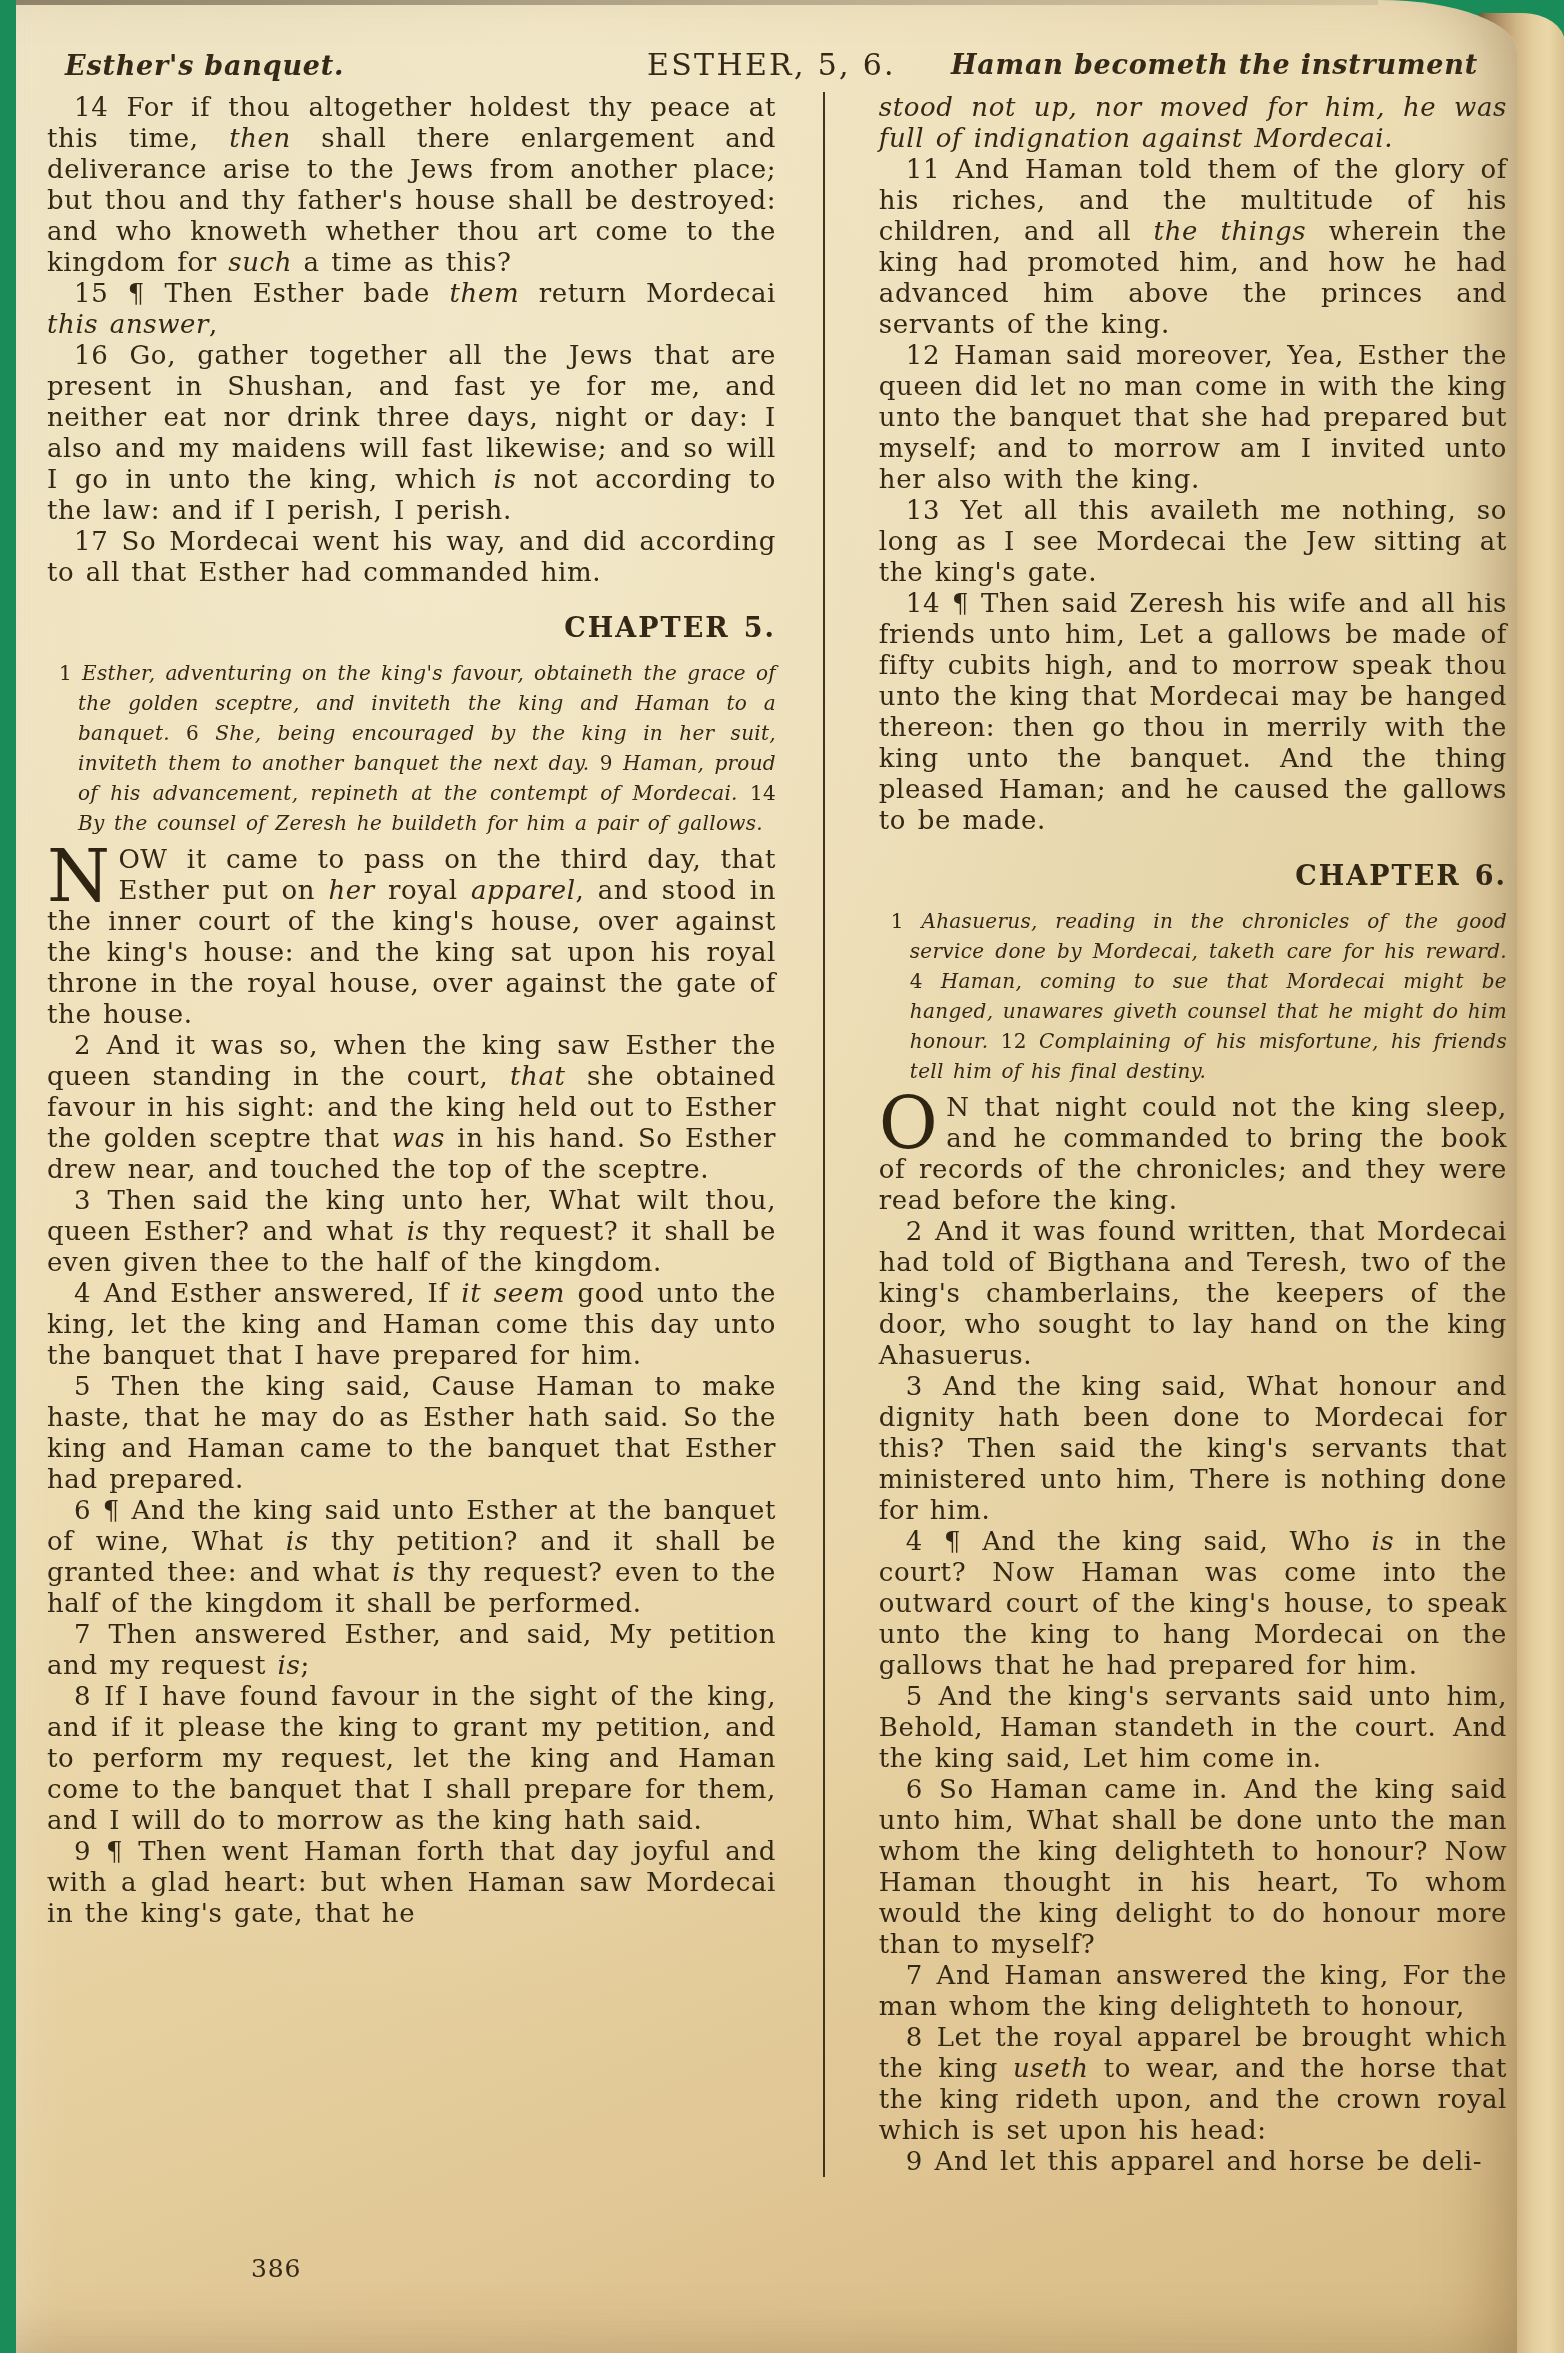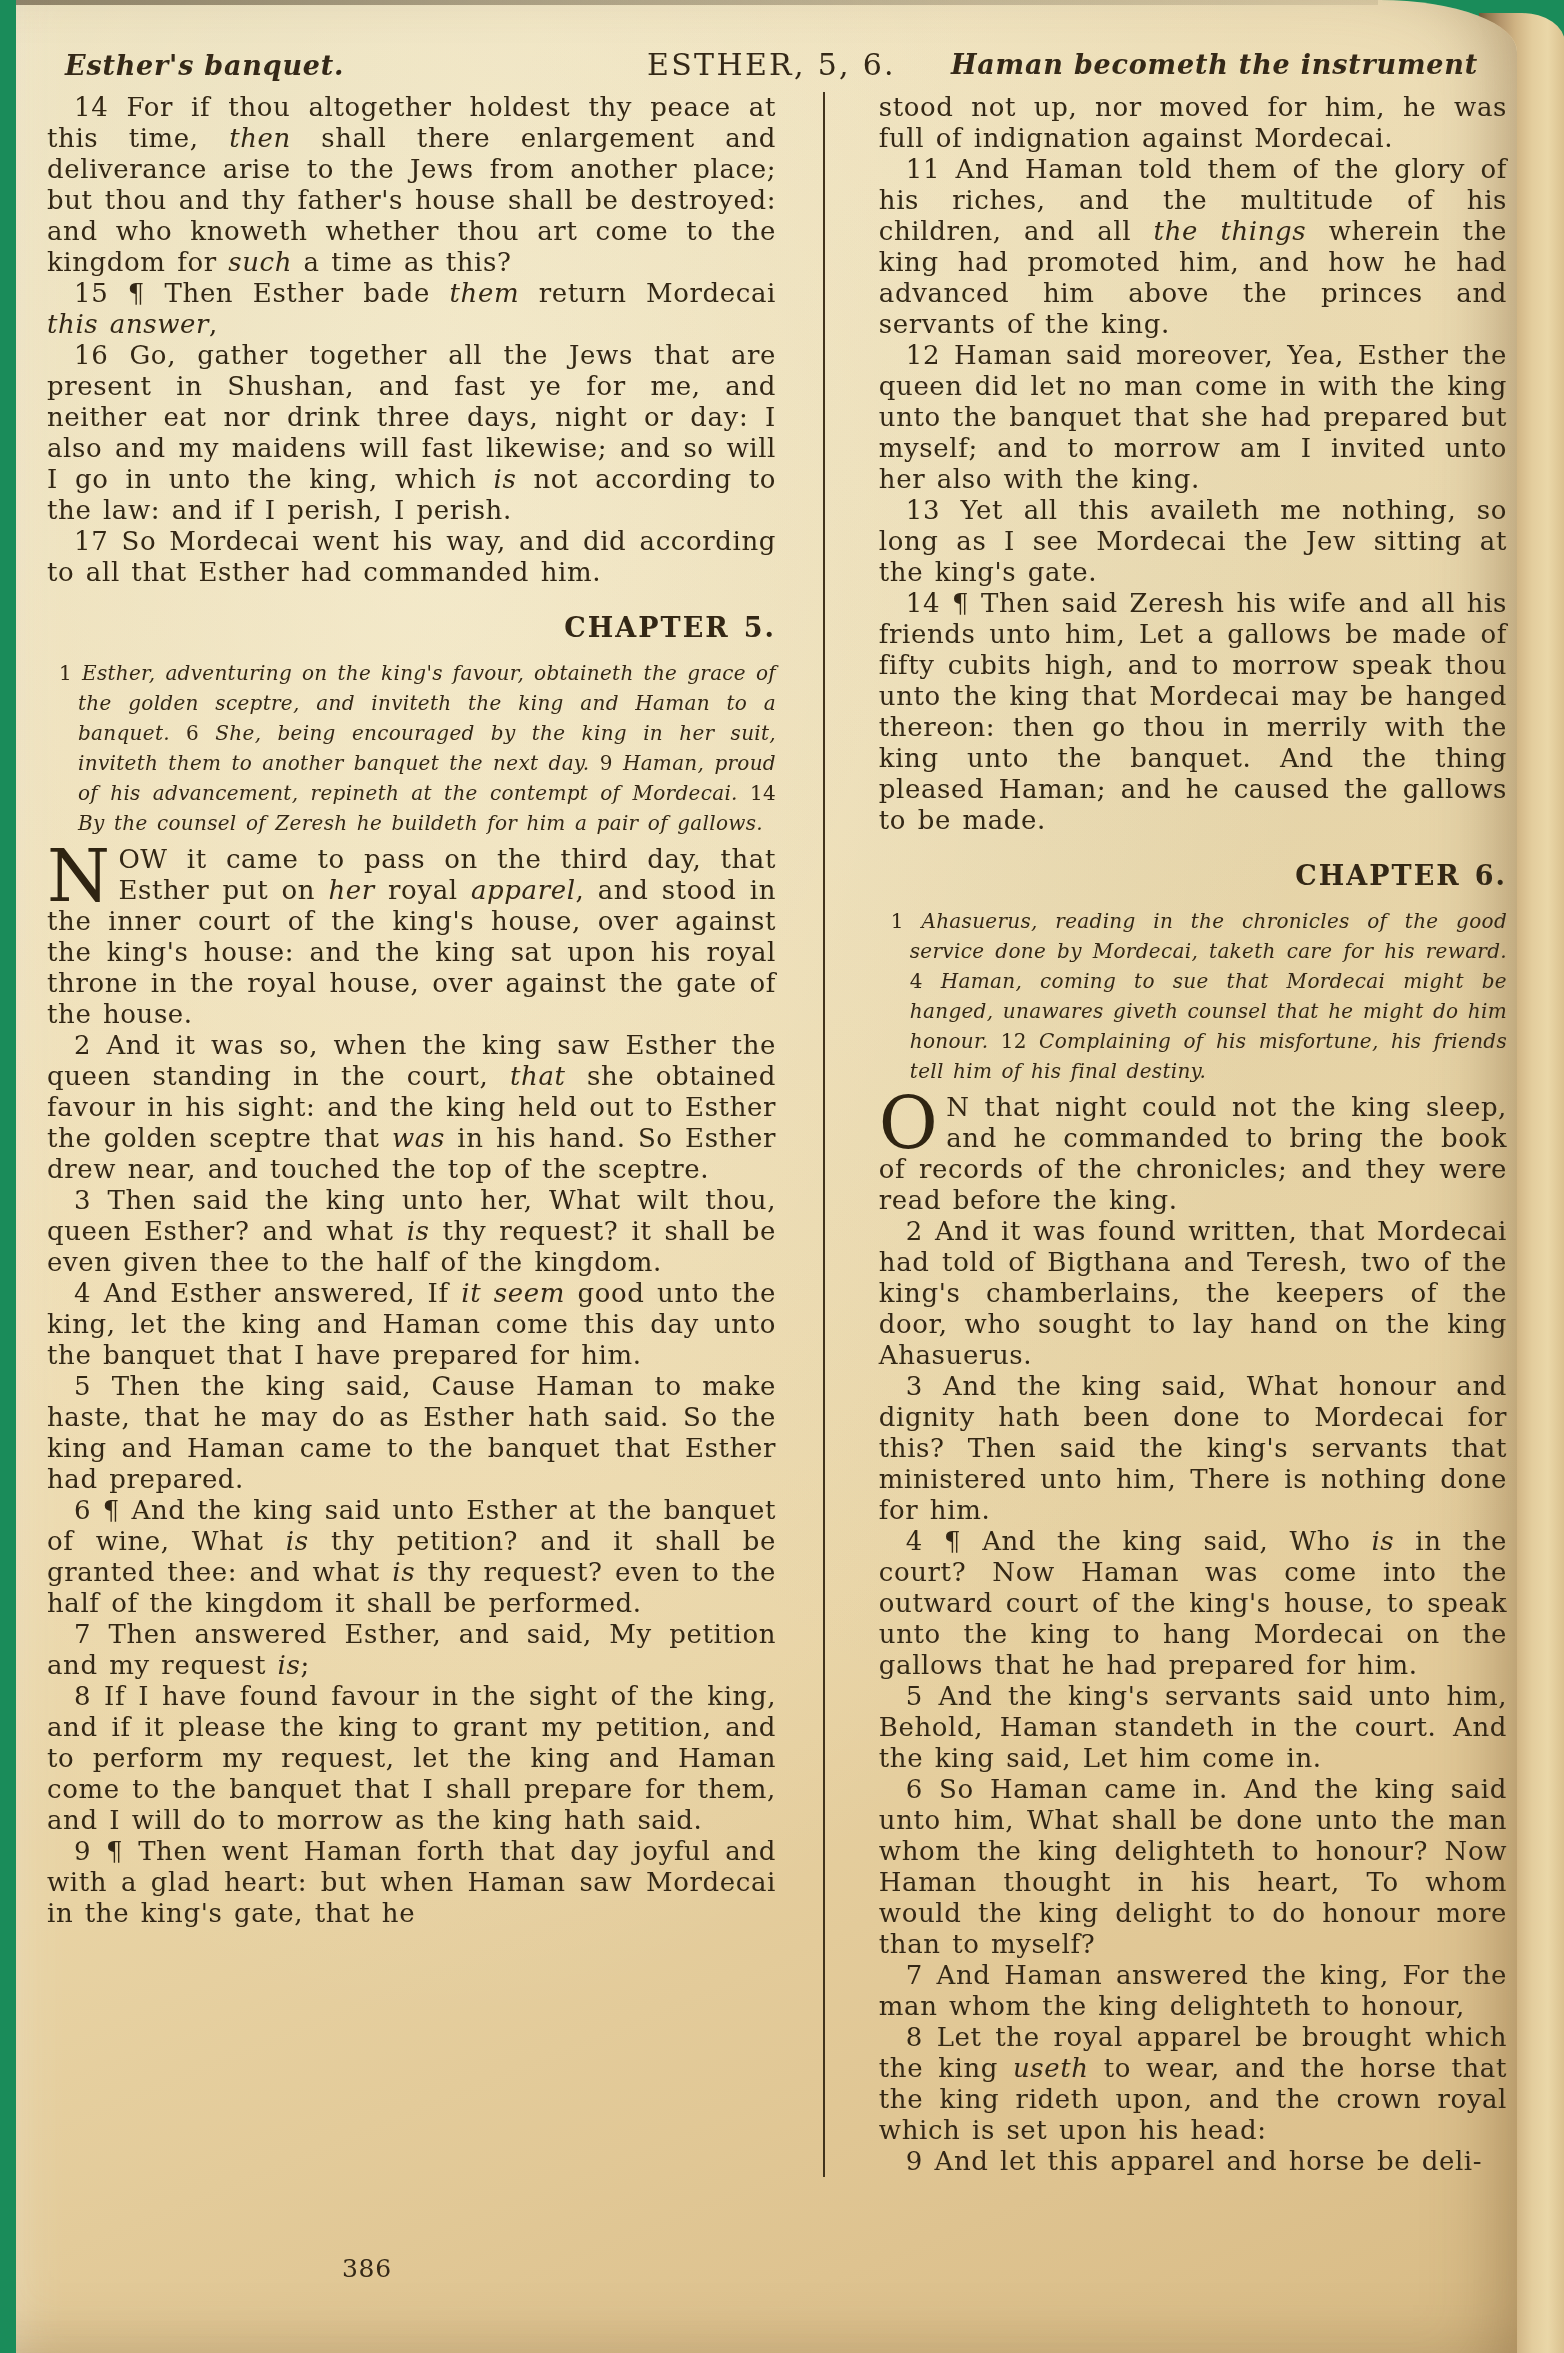--- a/index.html
+++ b/index.html
@@ -49,40 +49,40 @@
     display:flex;align-items:stretch;
     color:#332715;
     gap:30px;
   }
   .col{font-size:26px;line-height:31px;text-align:justify;letter-spacing:0.6px;word-spacing:2.7px;}
   .col-left{width:729px;}
   .divider{width:2.3px;background:#41331c;margin-left:17px;}
   .col-right{flex:1;margin-left:23.5px;}
 
   .verse{margin:0;text-indent:27px;}
-  .noindent{margin:0;text-indent:0;}
+  .noindent{margin:0;text-indent:0;font-style:italic;}
 
   .chapter-heading{
     margin:23.5px 0 15.6px 0;text-align:right;font-size:27px;font-weight:600;
     letter-spacing:2px;text-indent:0;
   }
   .summary{
     margin:0 0 6.3px 0;font-style:italic;font-size:20px;line-height:30px;
     padding-left:31px;text-indent:-19px;text-align:justify;letter-spacing:0.3px;
   }
   .summary i{font-style:normal;} 
 
   .opening{margin:0;text-indent:0;}
   .dropcap{
     float:left;font-size:72px;line-height:58px;padding:3.1px 7.8px 0 0;
     font-weight:500;color:#2f2412;
   }
 
   .page-number{
-    position:absolute;left:235px;top:2254px;width:141px;text-align:right;
+    position:absolute;left:235px;top:2254px;width:141px;text-align:left;
     font-size:25px;color:#342817;letter-spacing:0.8px;
   }
 </style>
 </head>
 <body>
 
 <div class="scene">
   <div class="page-stack"></div>
 
   <div class="page">

